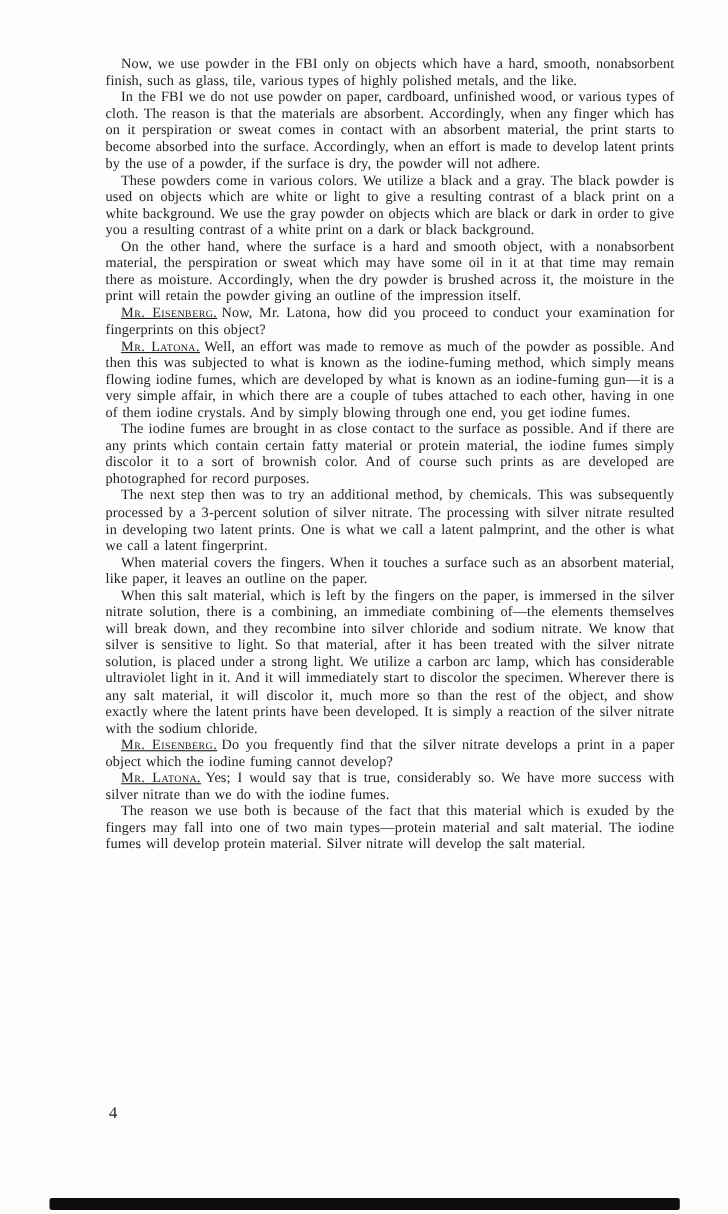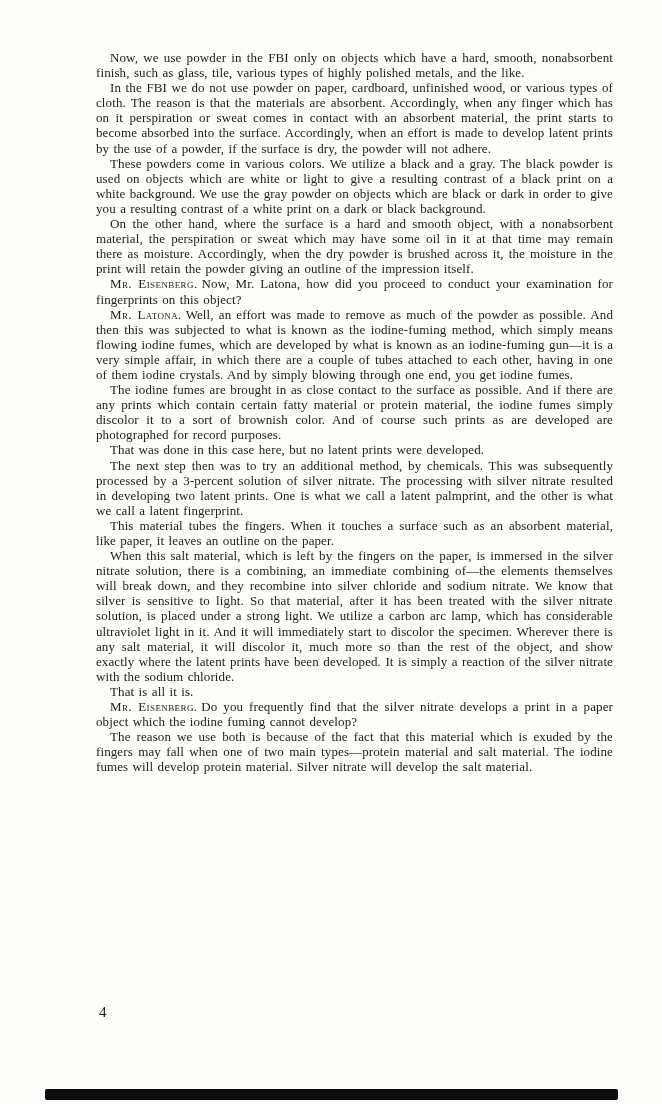--- a/index.html
+++ b/index.html
@@ -26,20 +26,21 @@
     letter-spacing: 0.1px;
   }
   .para {
     margin: 0;
     text-indent: 14px;
   }
   .speaker {
     font-variant: small-caps;
     letter-spacing: 0.4px;
     margin-right: 0.3em;
+    text-decoration: underline;
   }
   .page-number {
     position: absolute;
     left: 99px; top: 1004px;
     font-size: 15px;
     color: #232220;
   }
   .scan-bar {
     position: absolute;
     left: 45px; top: 1089px;
@@ -62,36 +63,35 @@
     <p class="para"><span>These powders come in various colors.  We utilize a black and a gray.  The black powder is used on objects which are white or light to give a resulting contrast of a black print on a white background.  We use the gray powder on objects which are black or dark in order to give you a resulting contrast of a white print on a dark or black background.</span></p>
 
     <p class="para"><span>On the other hand, where the surface is a hard and smooth object, with a nonabsorbent material, the perspiration or sweat which may have some oil in it at that time may remain there as moisture.  Accordingly, when the dry powder is brushed across it, the moisture in the print will retain the powder giving an outline of the impression itself.</span></p>
 
     <p class="para"><span class="speaker">Mr. Eisenberg.</span><span>Now, Mr. Latona, how did you proceed to conduct your examination for fingerprints on this object?</span></p>
 
     <p class="para"><span class="speaker">Mr. Latona.</span><span>Well, an effort was made to remove as much of the powder as possible.  And then this was subjected to what is known as the iodine-fuming method, which simply means flowing iodine fumes, which are developed by what is known as an iodine-fuming gun—it is a very simple affair, in which there are a couple of tubes attached to each other, having in one of them iodine crystals.  And by simply blowing through one end, you get iodine fumes.</span></p>
 
     <p class="para"><span>The iodine fumes are brought in as close contact to the surface as possible. And if there are any prints which contain certain fatty material or protein material, the iodine fumes simply discolor it to a sort of brownish color.  And of course such prints as are developed are photographed for record purposes.</span></p>
 
-    <p class="para"><span>That was done in this case here, but no latent prints were developed.</span></p>
 
     <p class="para"><span>The next step then was to try an additional method, by chemicals.  This was subsequently processed by a 3-percent solution of silver nitrate.  The processing with silver nitrate resulted in developing two latent prints.  One is what we call a latent palmprint, and the other is what we call a latent fingerprint.</span></p>
 
 
 
-    <p class="para"><span>This material tubes the fingers.  When it touches a surface such as an absorbent material, like paper, it leaves an outline on the paper.</span></p>
+    <p class="para"><span>When material covers the fingers.  When it touches a surface such as an absorbent material, like paper, it leaves an outline on the paper.</span></p>
 
     <p class="para"><span>When this salt material, which is left by the fingers on the paper, is immersed in the silver nitrate solution, there is a combining, an immediate combining of—the elements themselves will break down, and they recombine into silver chloride and sodium nitrate.  We know that silver is sensitive to light.  So that material, after it has been treated with the silver nitrate solution, is placed under a strong light.  We utilize a carbon arc lamp, which has considerable ultraviolet light in it.  And it will immediately start to discolor the specimen.  Wherever there is any salt material, it will discolor it, much more so than the rest of the object, and show exactly where the latent prints have been developed.  It is simply a reaction of the silver nitrate with the sodium chloride.</span></p>
 
-    <p class="para"><span>That is all it is.</span></p>
 
     <p class="para"><span class="speaker">Mr. Eisenberg.</span><span>Do you frequently find that the silver nitrate develops a print in a paper object which the iodine fuming cannot develop?</span></p>
 
+    <p class="para"><span class="speaker">Mr. Latona.</span><span>Yes; I would say that is true, considerably so.  We have more success with silver nitrate than we do with the iodine fumes.</span></p>
 
-    <p class="para"><span>The reason we use both is because of the fact that this material which is exuded by the fingers may fall when one of two main types—protein material and salt material.  The iodine fumes will develop protein material.  Silver nitrate will develop the salt material.</span></p>
+    <p class="para"><span>The reason we use both is because of the fact that this material which is exuded by the fingers may fall into one of two main types—protein material and salt material.  The iodine fumes will develop protein material.  Silver nitrate will develop the salt material.</span></p>
 
   </div>
 
   <div class="page-number">4</div>
 
   <div class="scan-bar"></div>
 
 </div>
 
 </body></html>

